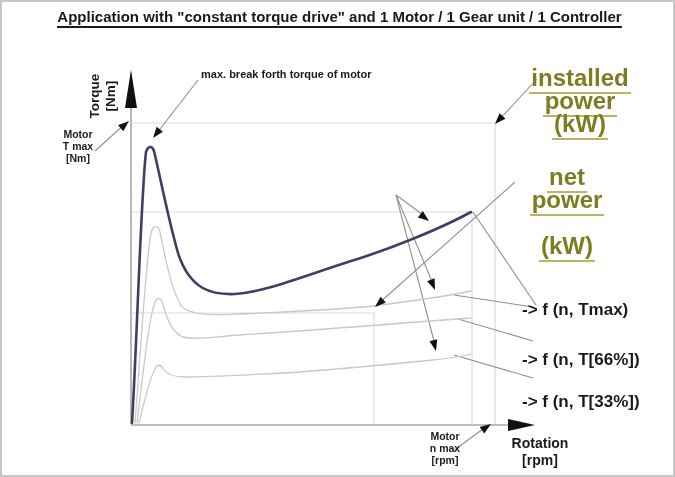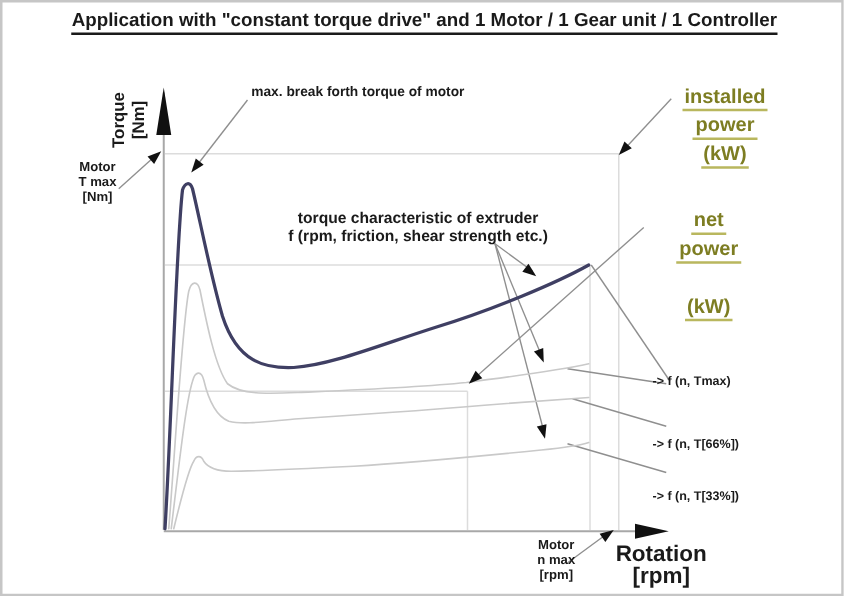--- a/index.html
+++ b/index.html
@@ -14,30 +14,30 @@
     left:0;top:6px;width:675px;text-align:center;font-size:15px;
   }
   .title .ul-black{border-bottom:2px solid #1a1a1a;padding-bottom:1px;}
   .torque-axis{
     left:66px;top:76px;width:74px;height:36px;text-align:center;
     font-size:13.5px;line-height:16px;transform:rotate(-90deg);
   }
   .motor-tmax{left:45px;top:126px;width:62px;text-align:center;font-size:10.5px;line-height:12px;}
   .break-forth{left:199px;top:66px;font-size:11px;}
   .torque-char{left:210px;top:165px;width:245px;text-align:center;font-size:12.5px;line-height:14.5px;}
-  .olive{color:#7d7d22;text-align:center;font-size:16px;line-height:23px;}
+  .olive{color:#7d7d22;text-align:center;font-size:24px;line-height:23px;}
   .olive .ul{border-bottom:2px solid #b9b75e;padding:0 2px 1px 2px;}
   .installed{left:512px;top:64px;width:132px;}
   .netpower{left:497px;top:163px;width:136px;}
-  .flabel{font-size:10px;}
+  .flabel{font-size:17px;}
   .f-tmax{left:520px;top:298px;}
   .f-t66{left:520px;top:348px;}
   .f-t33{left:520px;top:370px;margin-top:20px;}
   .motor-nmax{left:412px;top:428px;width:62px;text-align:center;font-size:10.5px;line-height:12px;}
-  .rotation{left:487px;top:433px;width:80px;text-align:center;font-size:18px;line-height:16.5px;}
+  .rotation{left:498px;top:433px;width:80px;text-align:center;font-size:14px;line-height:16.5px;}
 </style>
 </head>
 <body>
 
 <div class="frame">
 
   <svg class="plot-svg" viewBox="0 0 675 477" xmlns="http://www.w3.org/2000/svg">
       <line x1="130" y1="121" x2="493" y2="121" stroke="#dcdcdc" stroke-width="1.2"></line>
       <line x1="493" y1="121" x2="493" y2="422" stroke="#dcdcdc" stroke-width="1.2"></line>
       <line x1="130" y1="210" x2="470" y2="210" stroke="#dcdcdc" stroke-width="1.2"></line>
@@ -84,24 +84,20 @@
   </div>
 
   <div class="lbl motor-tmax">
     <span>Motor</span><br>
     <span>T max</span><br>
     <span>[Nm]</span>
   </div>
 
   <div class="lbl break-forth">max. break forth torque of motor</div>
 
-  <div class="lbl torque-char">
-    <span>torque characteristic of extruder</span><br>
-    <span>f (rpm, friction, shear strength etc.)</span>
-  </div>
 
   <div class="lbl olive installed">
     <span class="ul">installed</span><br>
     <span class="ul">power</span><br>
     <span class="ul">(kW)</span>
   </div>
 
   <div class="lbl olive netpower">
     <span class="ul">net</span><br>
     <span class="ul">power</span><br>

